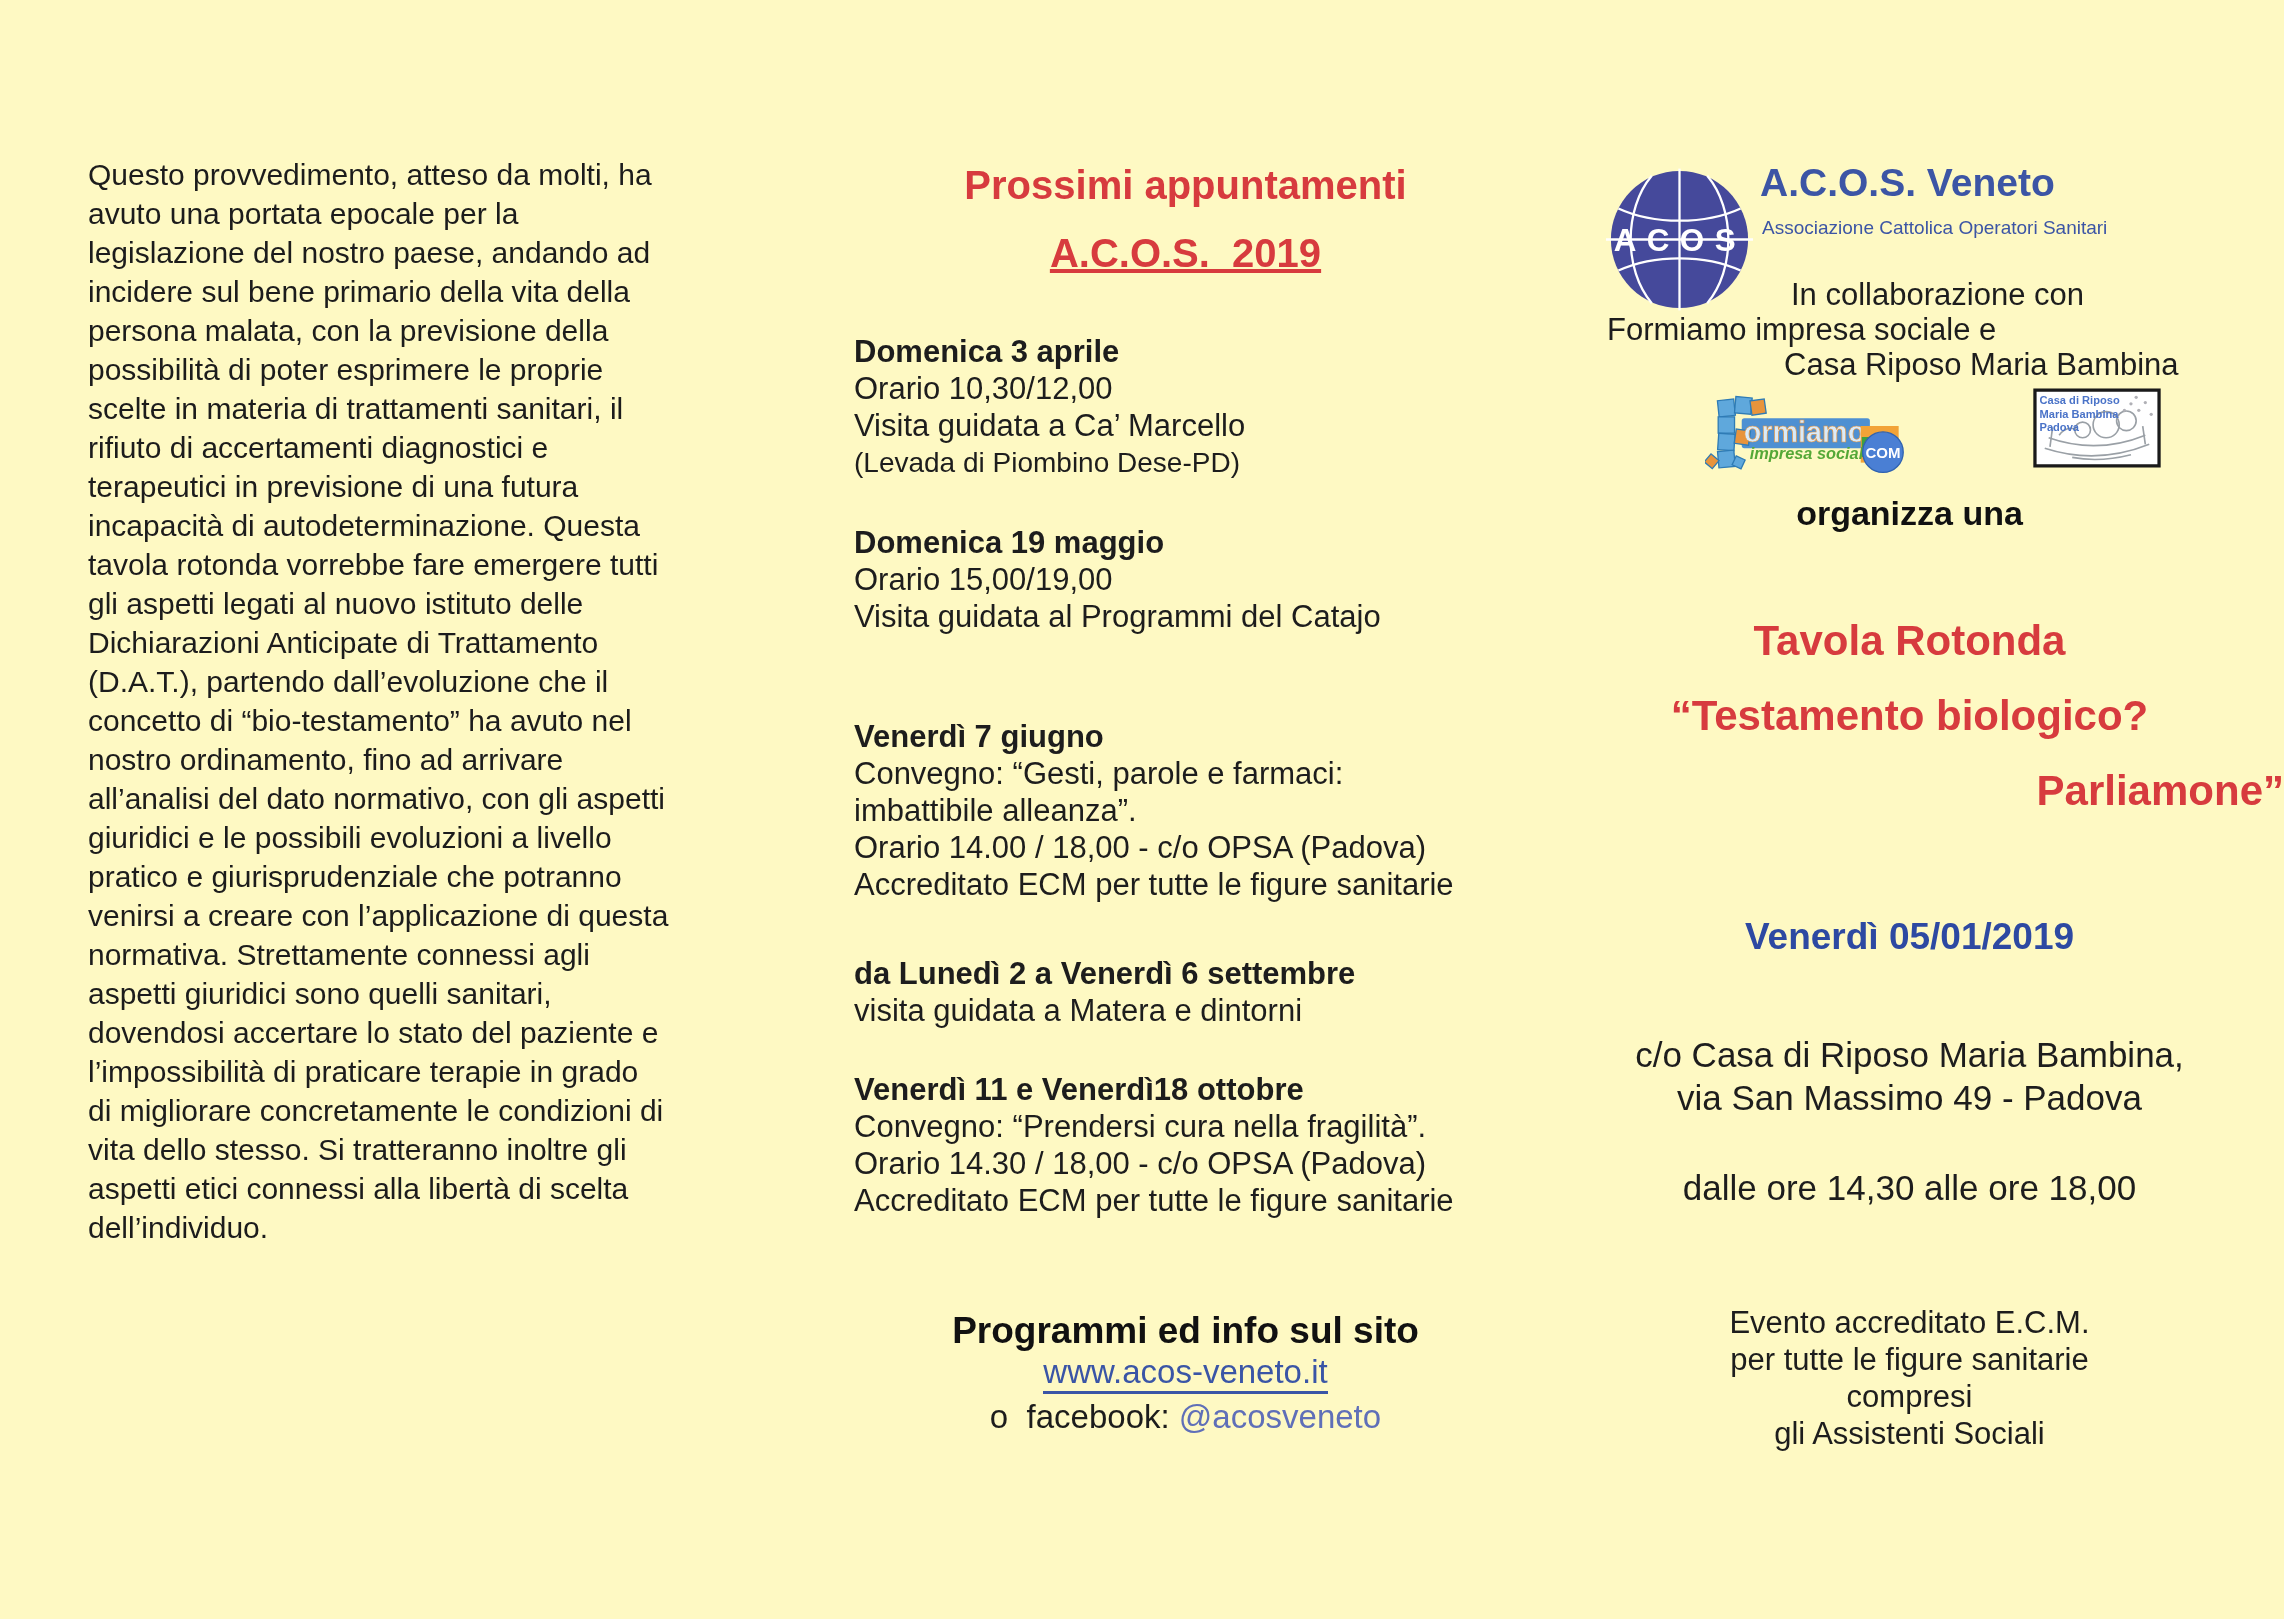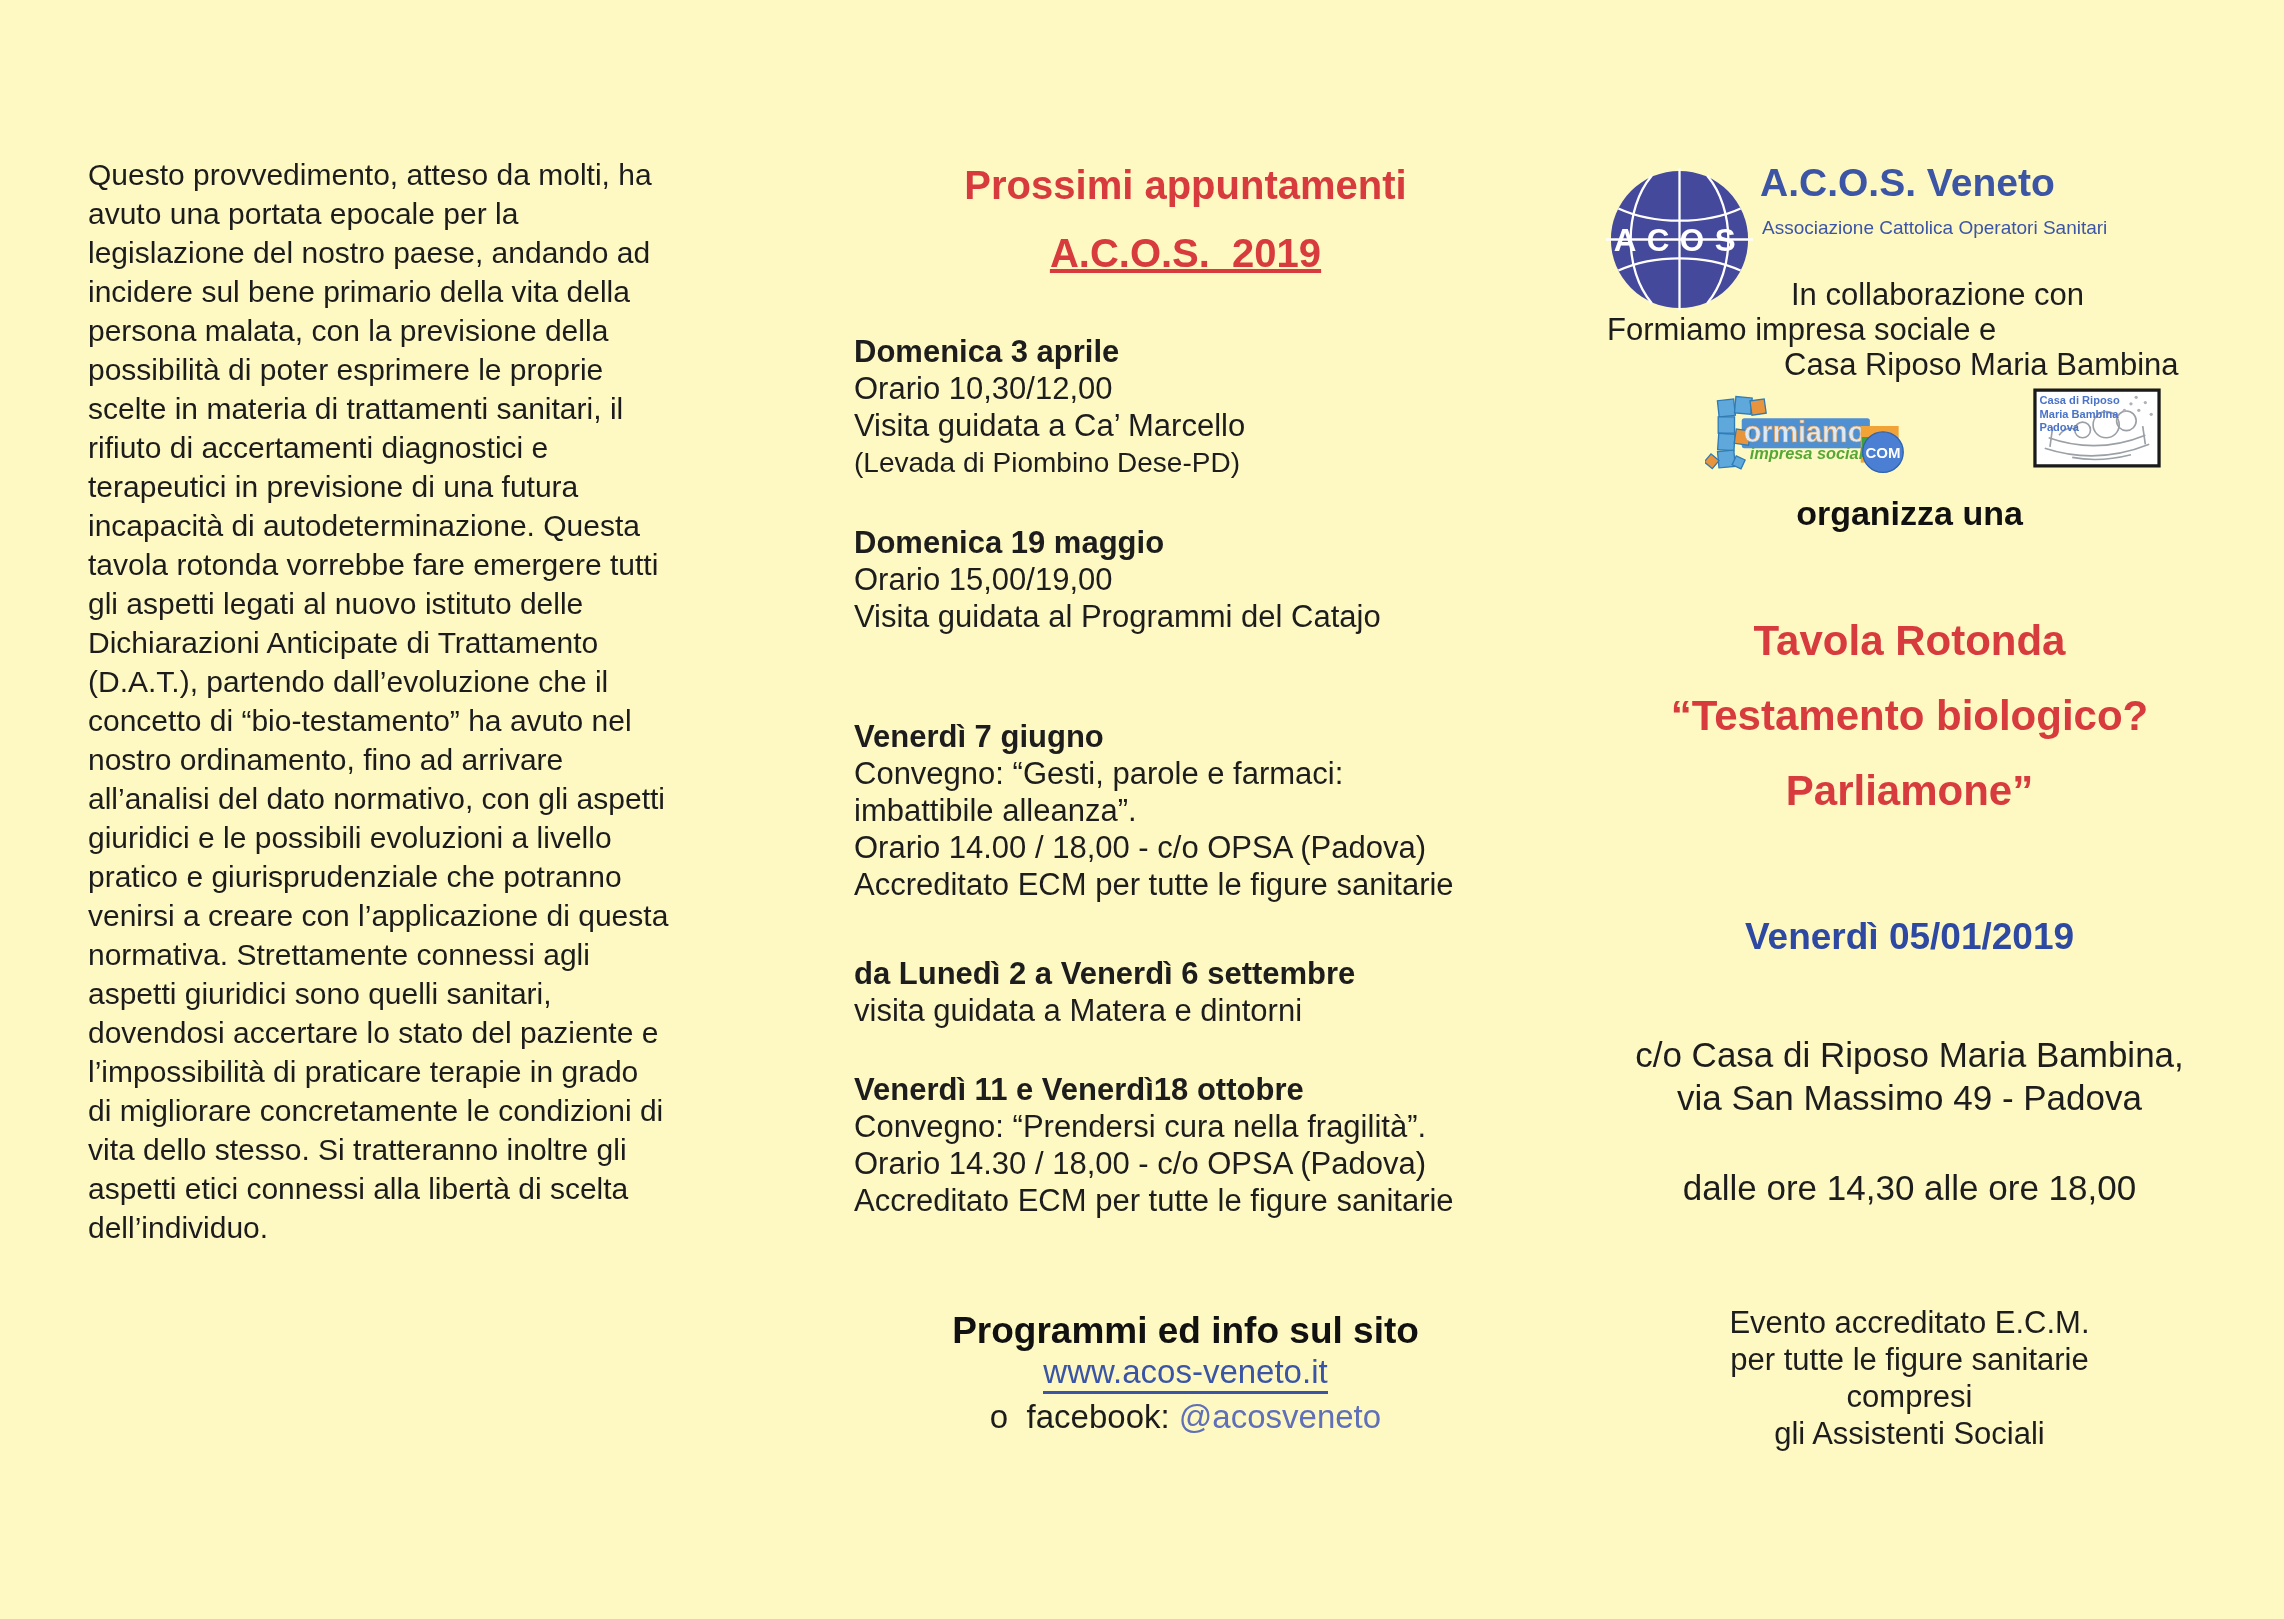--- a/index.html
+++ b/index.html
@@ -31,21 +31,21 @@
 
   
   .r-col{left:1535px;width:749px;text-align:center;}
   .org-name{left:1760px;top:161px;font-size:39px;font-weight:bold;color:#3c55a5;}
   .org-sub{left:1762px;top:217px;font-size:19px;color:#3c55a5;}
   .collab-1{left:1791px;top:277px;font-size:31px;}
   .collab-2{left:1607px;top:312px;font-size:31px;}
   .collab-3{left:1784px;top:347px;font-size:31px;}
   .organizza{top:494px;font-size:34px;font-weight:bold;color:#111;}
   .rt{font-size:42px;font-weight:bold;color:#d73b3e;}
-  .rt1{top:617px;} .rt2{top:692px;} .rt3{top:767px;}
+  .rt1{top:617px;} .rt2{top:692px;} .rt3{top:767px;text-align:right;}
   .r-date{top:916px;font-size:37px;font-weight:bold;color:#2d49a2;}
   .venue{top:1033px;font-size:35px;line-height:43px;}
   .r-time{top:1168px;font-size:35px;}
   .ecm{top:1304px;font-size:31px;line-height:37px;}
 
   .logo-wrap{position:absolute;}
 </style>
 </head>
 <body>
 

